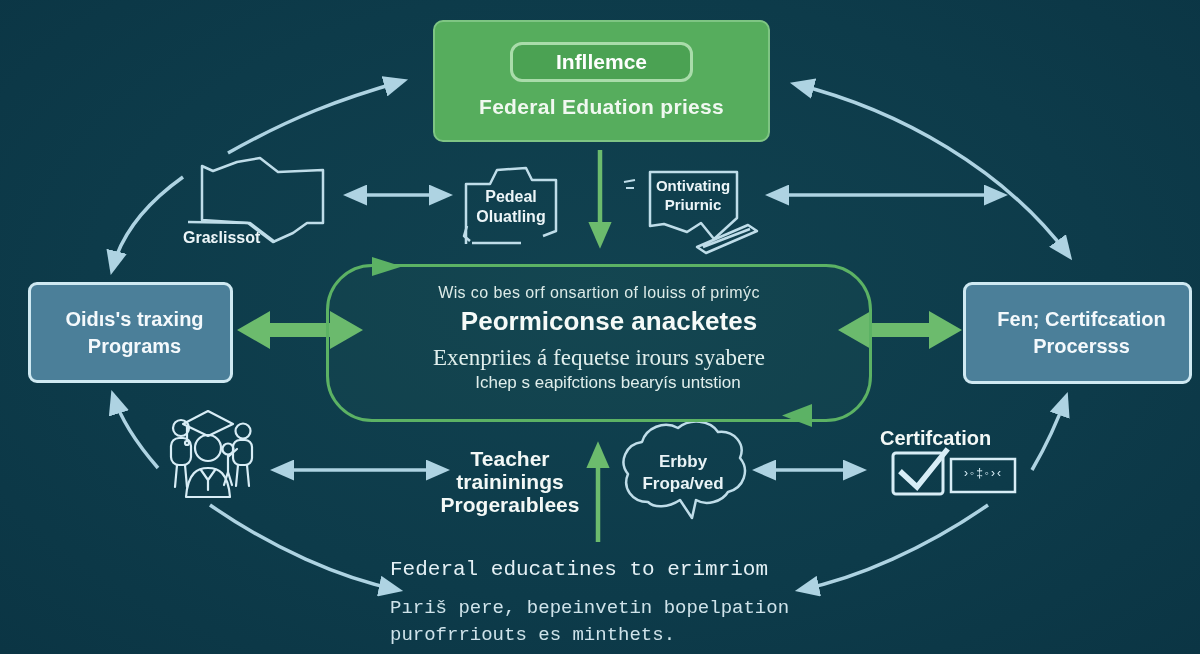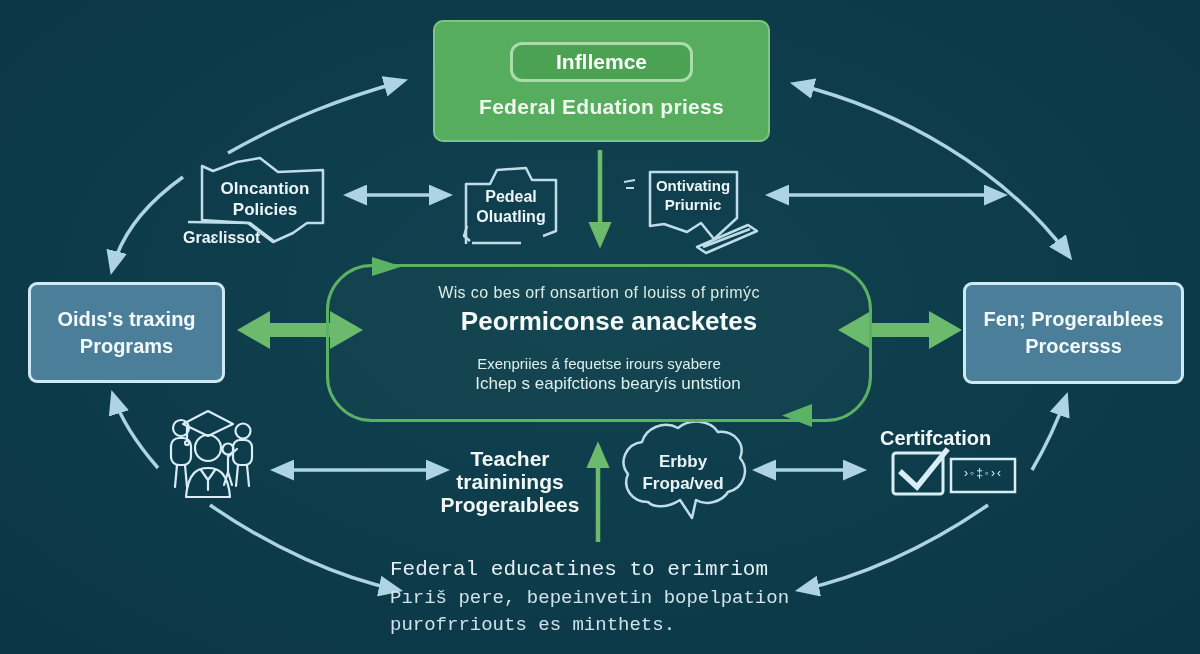--- a/index.html
+++ b/index.html
@@ -10,49 +10,49 @@
   svg.layer{position:absolute;left:0;top:0;z-index:1;}
 
   .top-box{left:433px;top:20px;width:333px;height:118px;background:#56ad5d;
     border:2px solid #7ec583;border-radius:10px;text-align:center;z-index:2;}
   .badge{display:inline-block;margin-top:20px;padding:5px 43px;border:3px solid #a9dcaa;
     border-radius:12px;background:#4ba253;color:#fdfefd;font-weight:bold;font-size:21px;}
   .top-title{margin-top:13px;color:#f0f8f0;font-weight:bold;font-size:21px;letter-spacing:.3px;}
 
   .side-box{background:#4b7f99;border:3px solid #cfe9f2;border-radius:9px;color:#f4f9fc;
     font-weight:bold;text-align:center;display:flex;flex-direction:column;justify-content:center;
-    font-size:20px;line-height:1.35;z-index:2;}
+    font-size:20px;line-height:1.35;z-index:2;padding-left:8px;}
   .left-box{left:28px;top:282px;width:191px;height:95px;}
   .right-box{left:963px;top:282px;width:215px;height:96px;}
 
   .center-box{left:326px;top:264px;width:540px;height:152px;border:3.5px solid #5cb264;
     border-radius:46px;background:rgba(110,170,130,0.04);text-align:center;z-index:2;}
   .cb-l1{margin-top:17px;font-size:16px;color:#dcebe8;letter-spacing:.4px;}
   .cb-title{margin-top:4px;font-size:26px;font-weight:bold;color:#f5faf8;padding-left:20px;}
-  .cb-l3{margin-top:18px;font-size:15px;color:#e0eeec;}
+  .cb-l3{margin-top:8px;font-size:23px;color:#e0eeec;font-family:Liberation Serif, serif;}
   .cb-l4{margin-top:2px;font-size:17px;color:#e0eeec;padding-left:18px;}
 
   .shape-label{font-weight:bold;text-align:center;color:#ecf5f8;line-height:1.25;z-index:2;}
   .policies-label{left:203px;top:178px;width:124px;font-size:17px;}
   .policies-caption{left:183px;top:228px;width:80px;font-size:16px;text-align:left;}
   .pedeal-label{left:464px;top:187px;width:94px;font-size:16px;}
   .motiv-label{left:645px;top:177px;width:96px;font-size:15px;}
 
   .teacher-text{left:418px;top:447px;width:184px;text-align:center;font-weight:bold;
     font-size:21px;line-height:1.1;color:#f3f8f6;z-index:2;}
   .cloud-text{left:628px;top:451px;width:110px;text-align:center;font-weight:bold;
     font-size:17px;line-height:1.3;color:#e9f3f6;z-index:2;}
   .cert-label{left:880px;top:427px;width:155px;font-weight:bold;
     font-size:20px;color:#f3f8f6;z-index:2;}
   .glyph-text{left:952px;top:466px;width:63px;text-align:center;font-size:12px;
     letter-spacing:2px;color:#d9eef7;z-index:2;}
 
   .bottom-text{left:390px;top:558px;width:410px;text-align:left;z-index:2;font-family:Liberation Mono, monospace;}
   .bt-l1{font-size:21px;font-weight:500;color:#e4f0f5;}
-  .bt-l2{margin-top:6px;font-size:19px;color:#cfe3ea;}
+  .bt-l2{margin-top:16px;font-size:19px;color:#cfe3ea;}
   .bt-l3{margin-top:5px;font-size:19px;color:#cfe3ea;}
 </style>
 </head>
 <body>
 
 <div class="canvas">
 
   <svg class="layer" width="1200" height="654" viewBox="0 0 1200 654">
     <defs>
       <marker id="ab" markerWidth="7" markerHeight="6" refX="5.5" refY="3" orient="auto-start-reverse" markerUnits="strokeWidth">
@@ -126,35 +126,31 @@
   <div class="abs top-box">
     <div class="badge">Infllemce</div>
     <div class="top-title">Federal Eduation priess</div>
   </div>
 
   <div class="abs side-box left-box">
     <div>Oidıs's traxing</div>
     <div>Programs</div>
   </div>
   <div class="abs side-box right-box">
-    <div>Fen; Progeraıblees</div>
+    <div>Fen; Certifcεation</div>
     <div>Procersss</div>
   </div>
 
   <div class="abs center-box">
     <div class="cb-l1">Wis co bes orf onsartion of louiss of primýc</div>
     <div class="cb-title">Peormiconse anacketes</div>
     <div class="cb-l3">Exenpriies á fequetse irours syabere</div>
     <div class="cb-l4">Ichep s eapifctions bearyís untstion</div>
   </div>
 
-  <div class="abs shape-label policies-label">
-    <div>Olncantion</div>
-    <div>Policies</div>
-  </div>
   <div class="abs shape-label policies-caption">Graɛlissot</div>
   <div class="abs shape-label pedeal-label">
     <div>Pedeal</div>
     <div>Oluatling</div>
   </div>
   <div class="abs shape-label motiv-label">
     <div>Ontivating</div>
     <div>Priurnic</div>
   </div>
 

